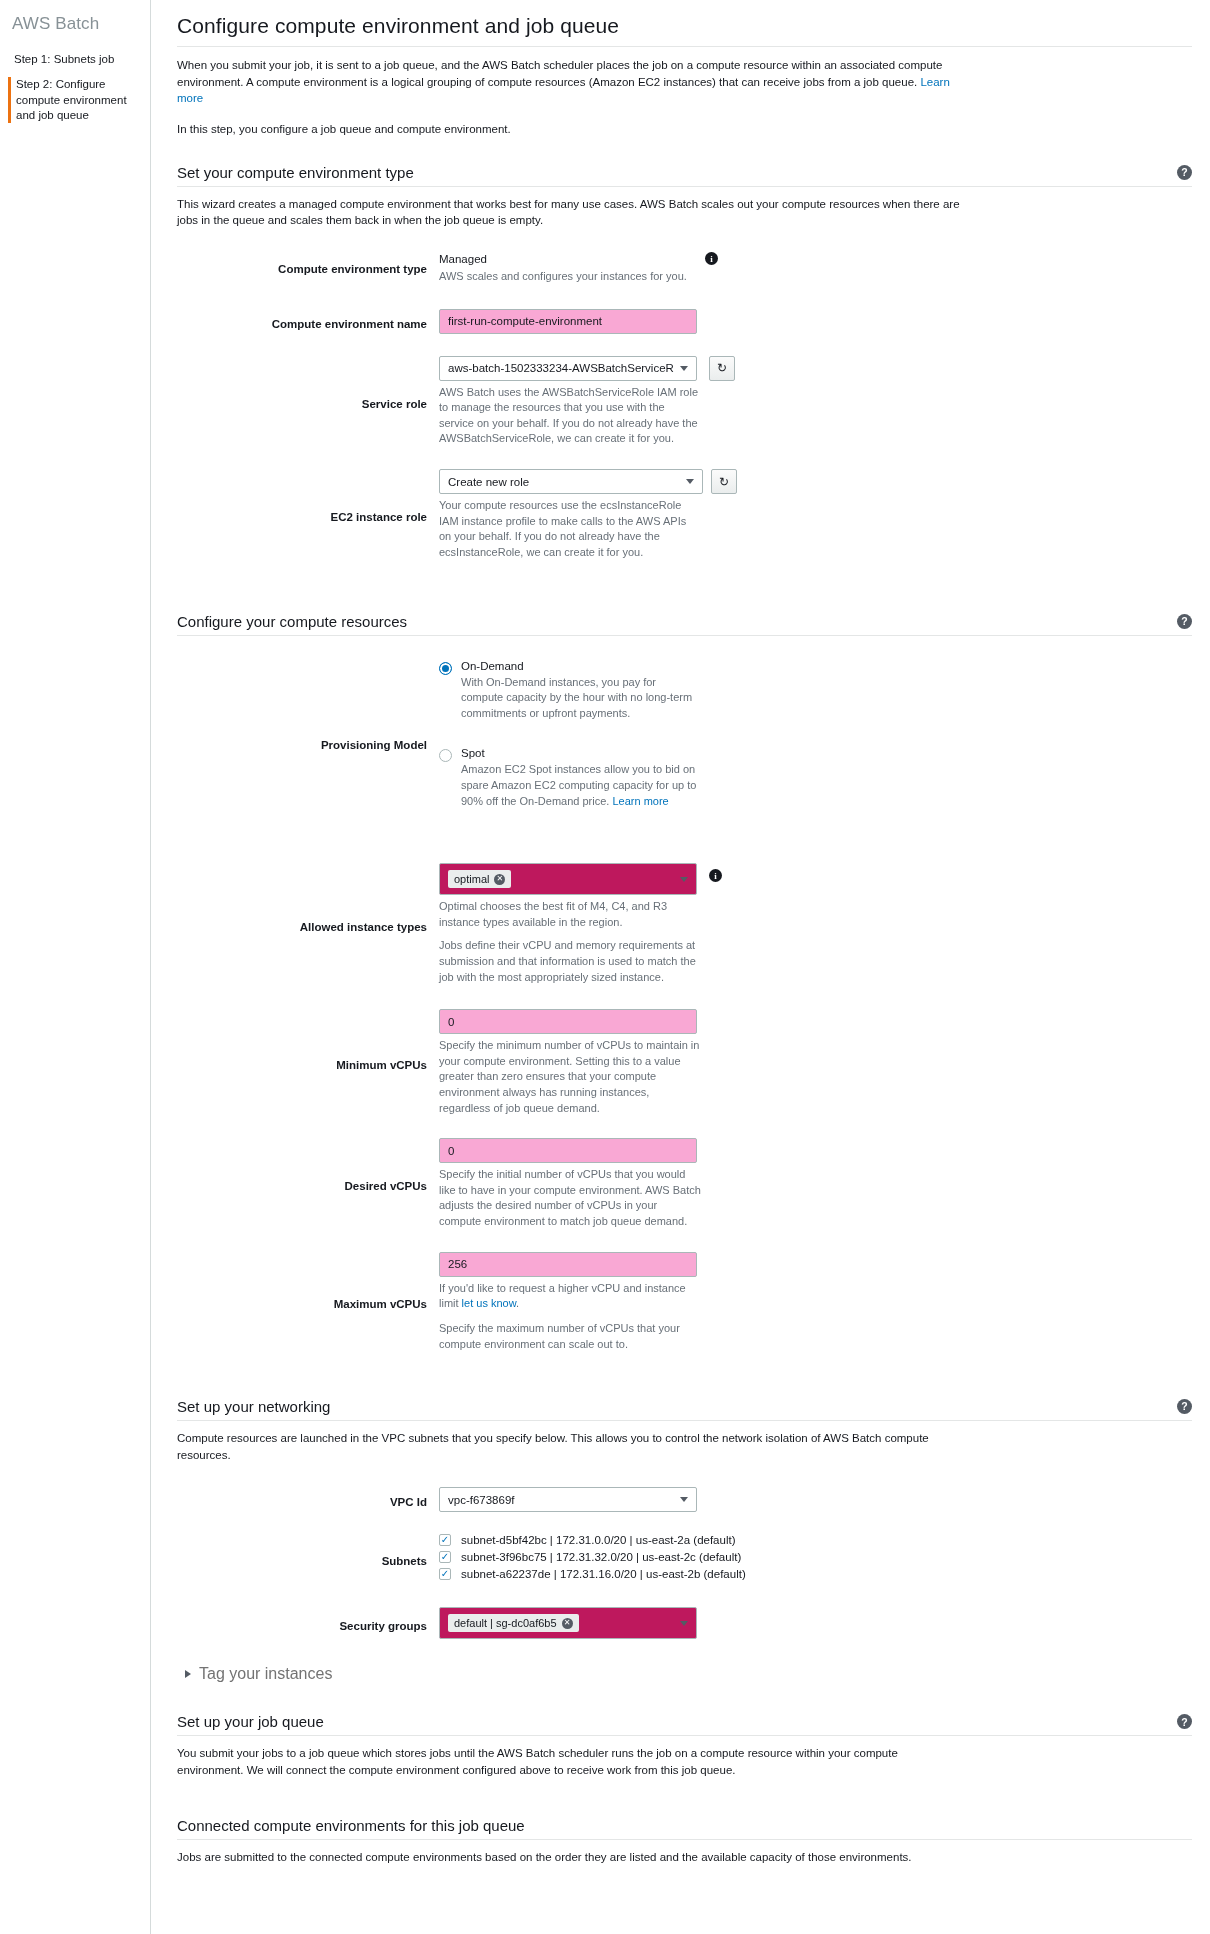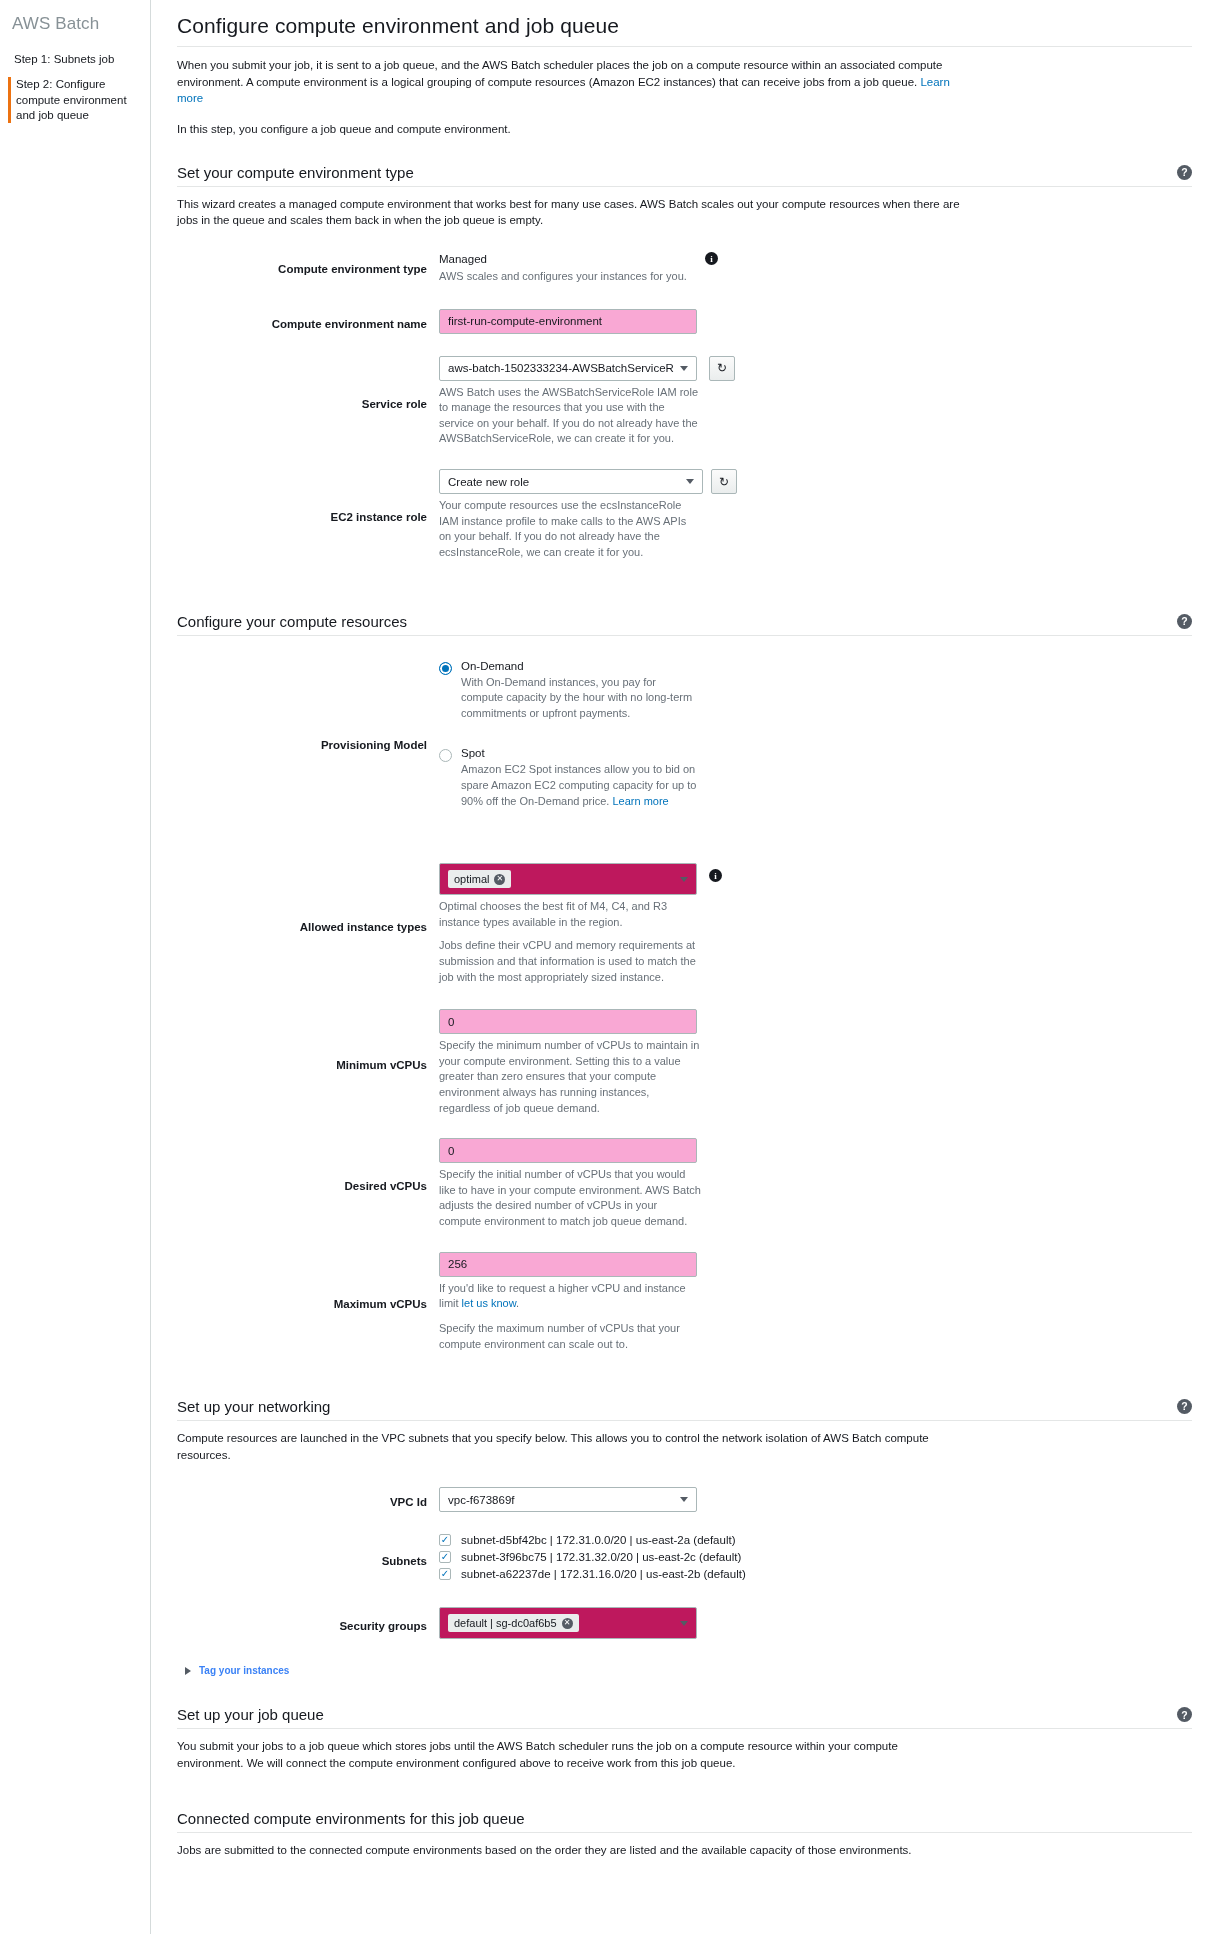--- a/index.html
+++ b/index.html
@@ -221,21 +221,21 @@
   .expander {
     display: flex; align-items: center; gap: 8px;
     margin: 26px 0 30px 8px; cursor: pointer;
   }
   .tri {
     width: 0; height: 0;
     border-top: 4px solid transparent;
     border-bottom: 4px solid transparent;
     border-left: 6px solid #545b64;
   }
-  .expander-label { font-size: 10px; color: #3b82f6; font-weight: 700; }
+  .expander-label { font-size: 16px; color: #737373; font-weight: 400; }
 </style>
 </head>
 <body>
 
 <div class="page">
 
   <aside class="sidebar">
     <div class="sidebar-title">AWS Batch</div>
     <div class="step">Step 1: Subnets job</div>
     <div class="step current">Step 2: Configure compute environment and job queue</div>

